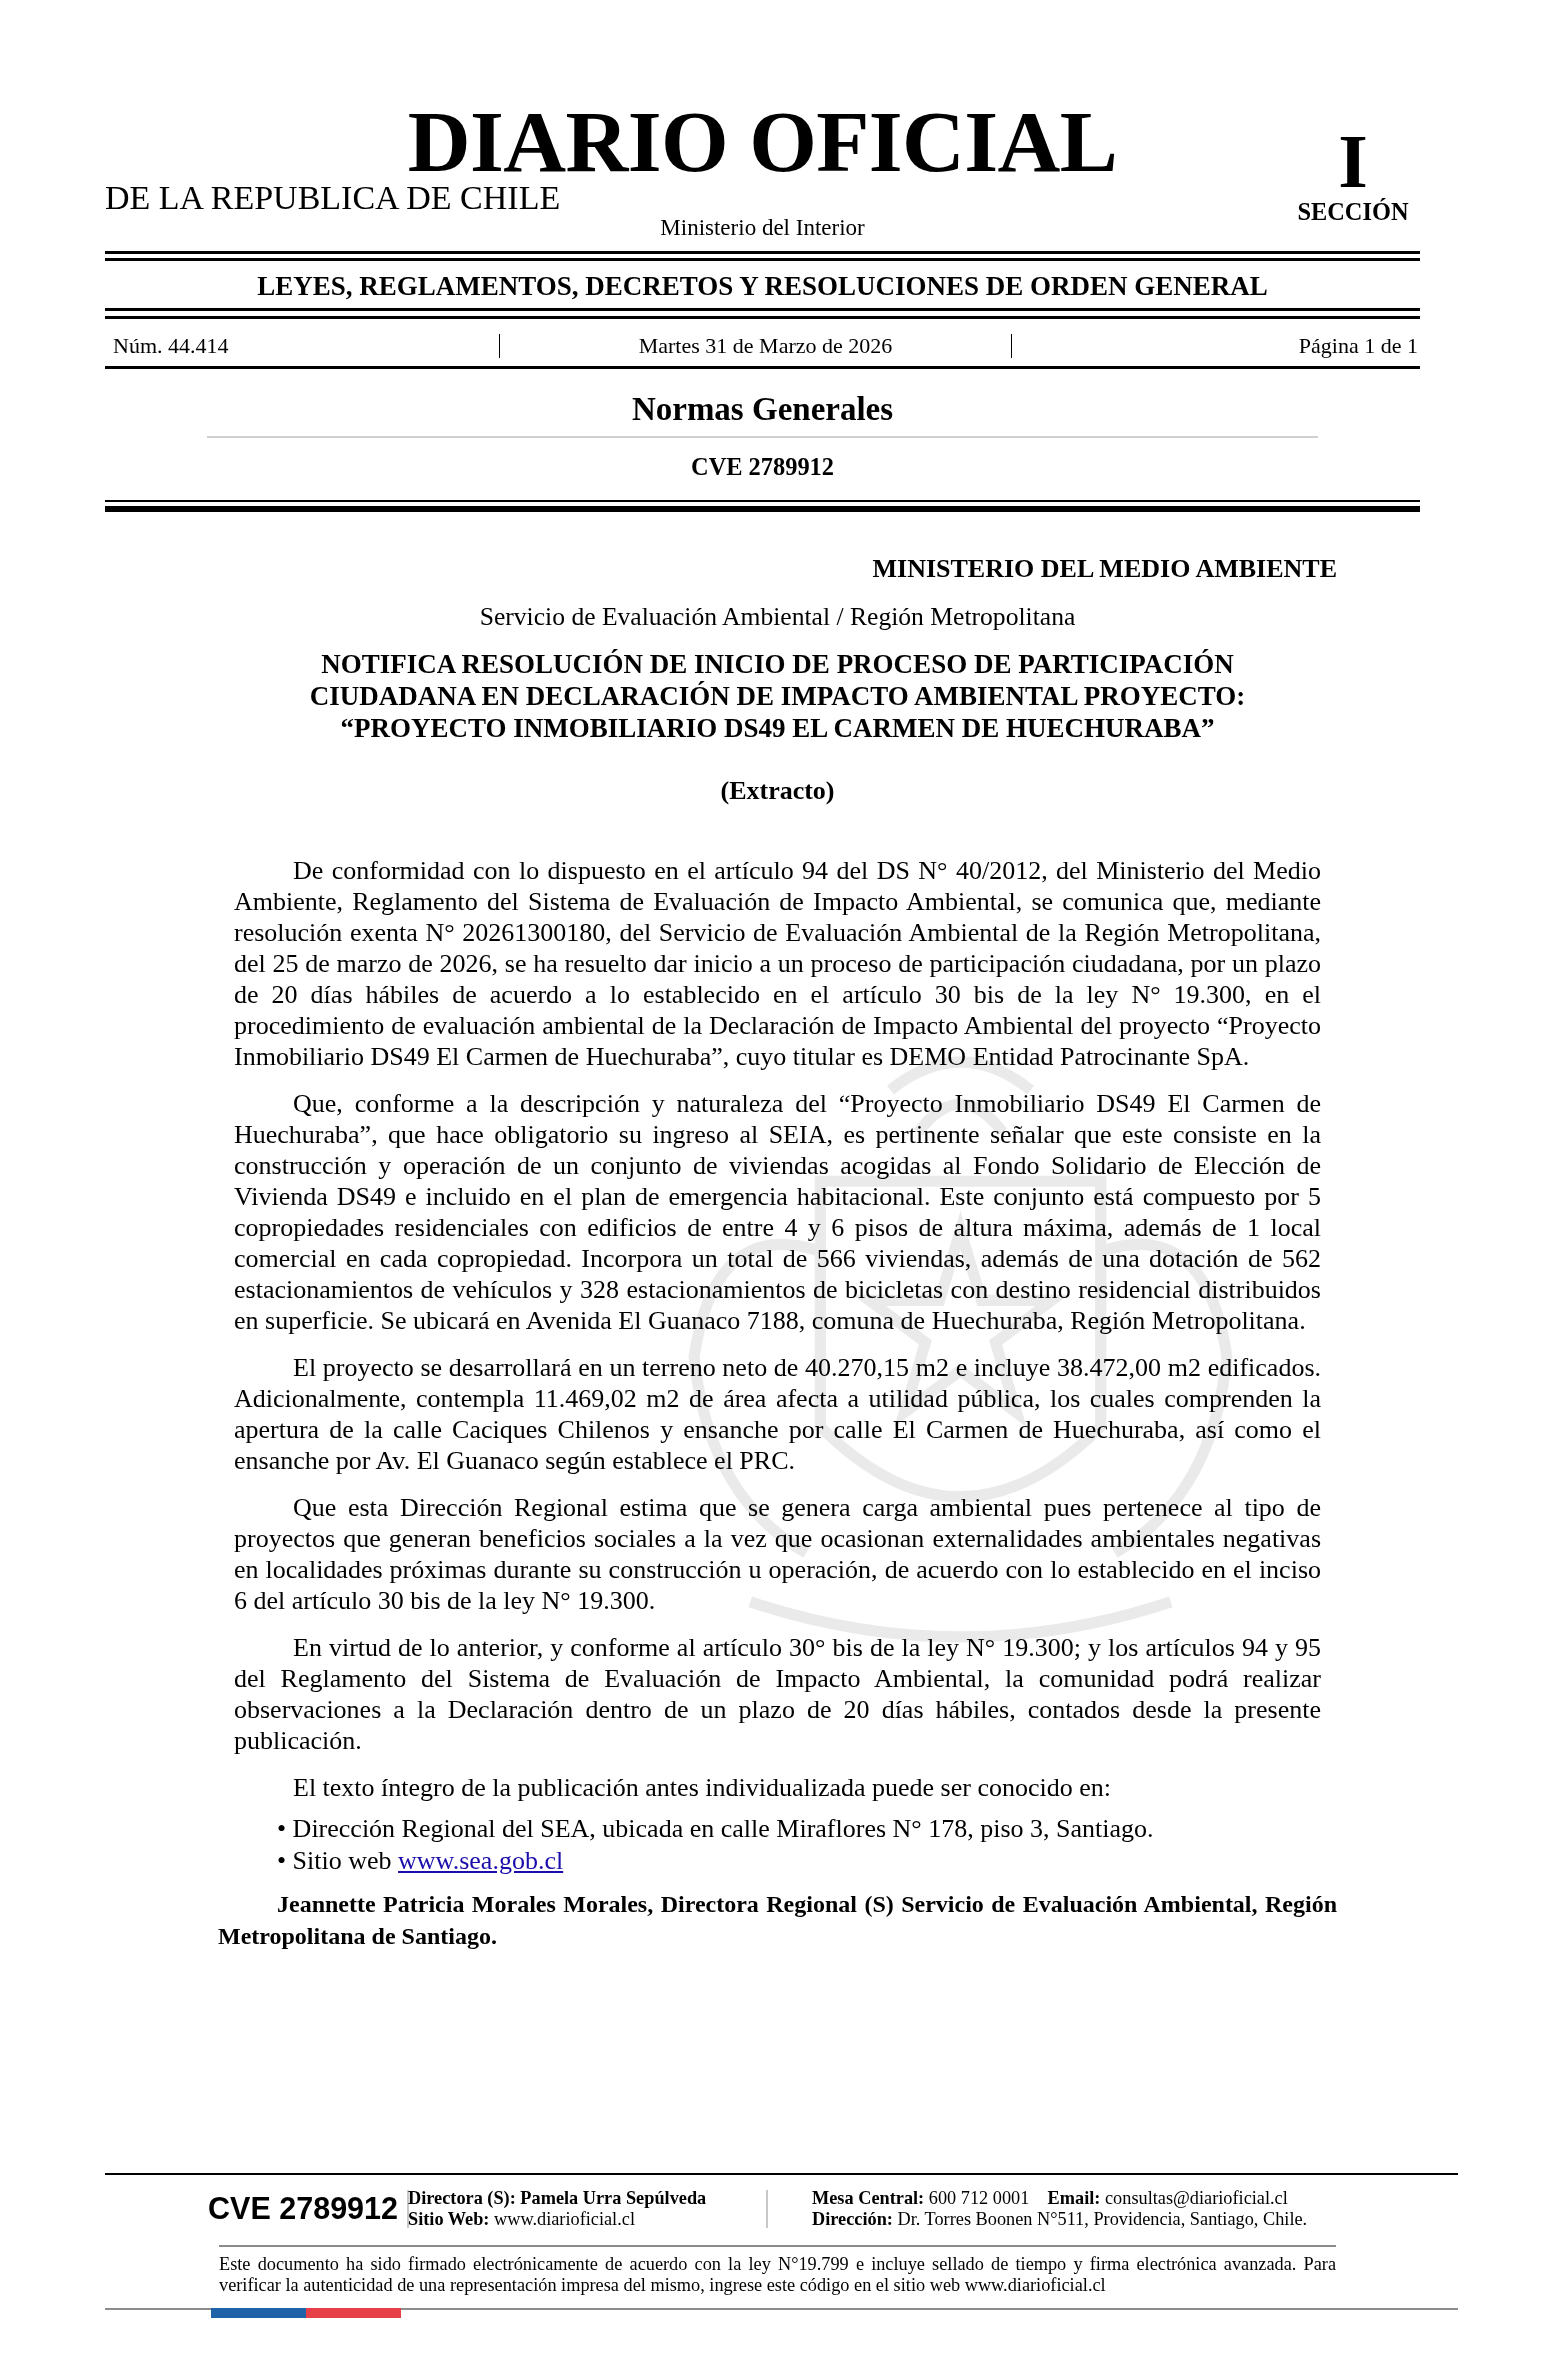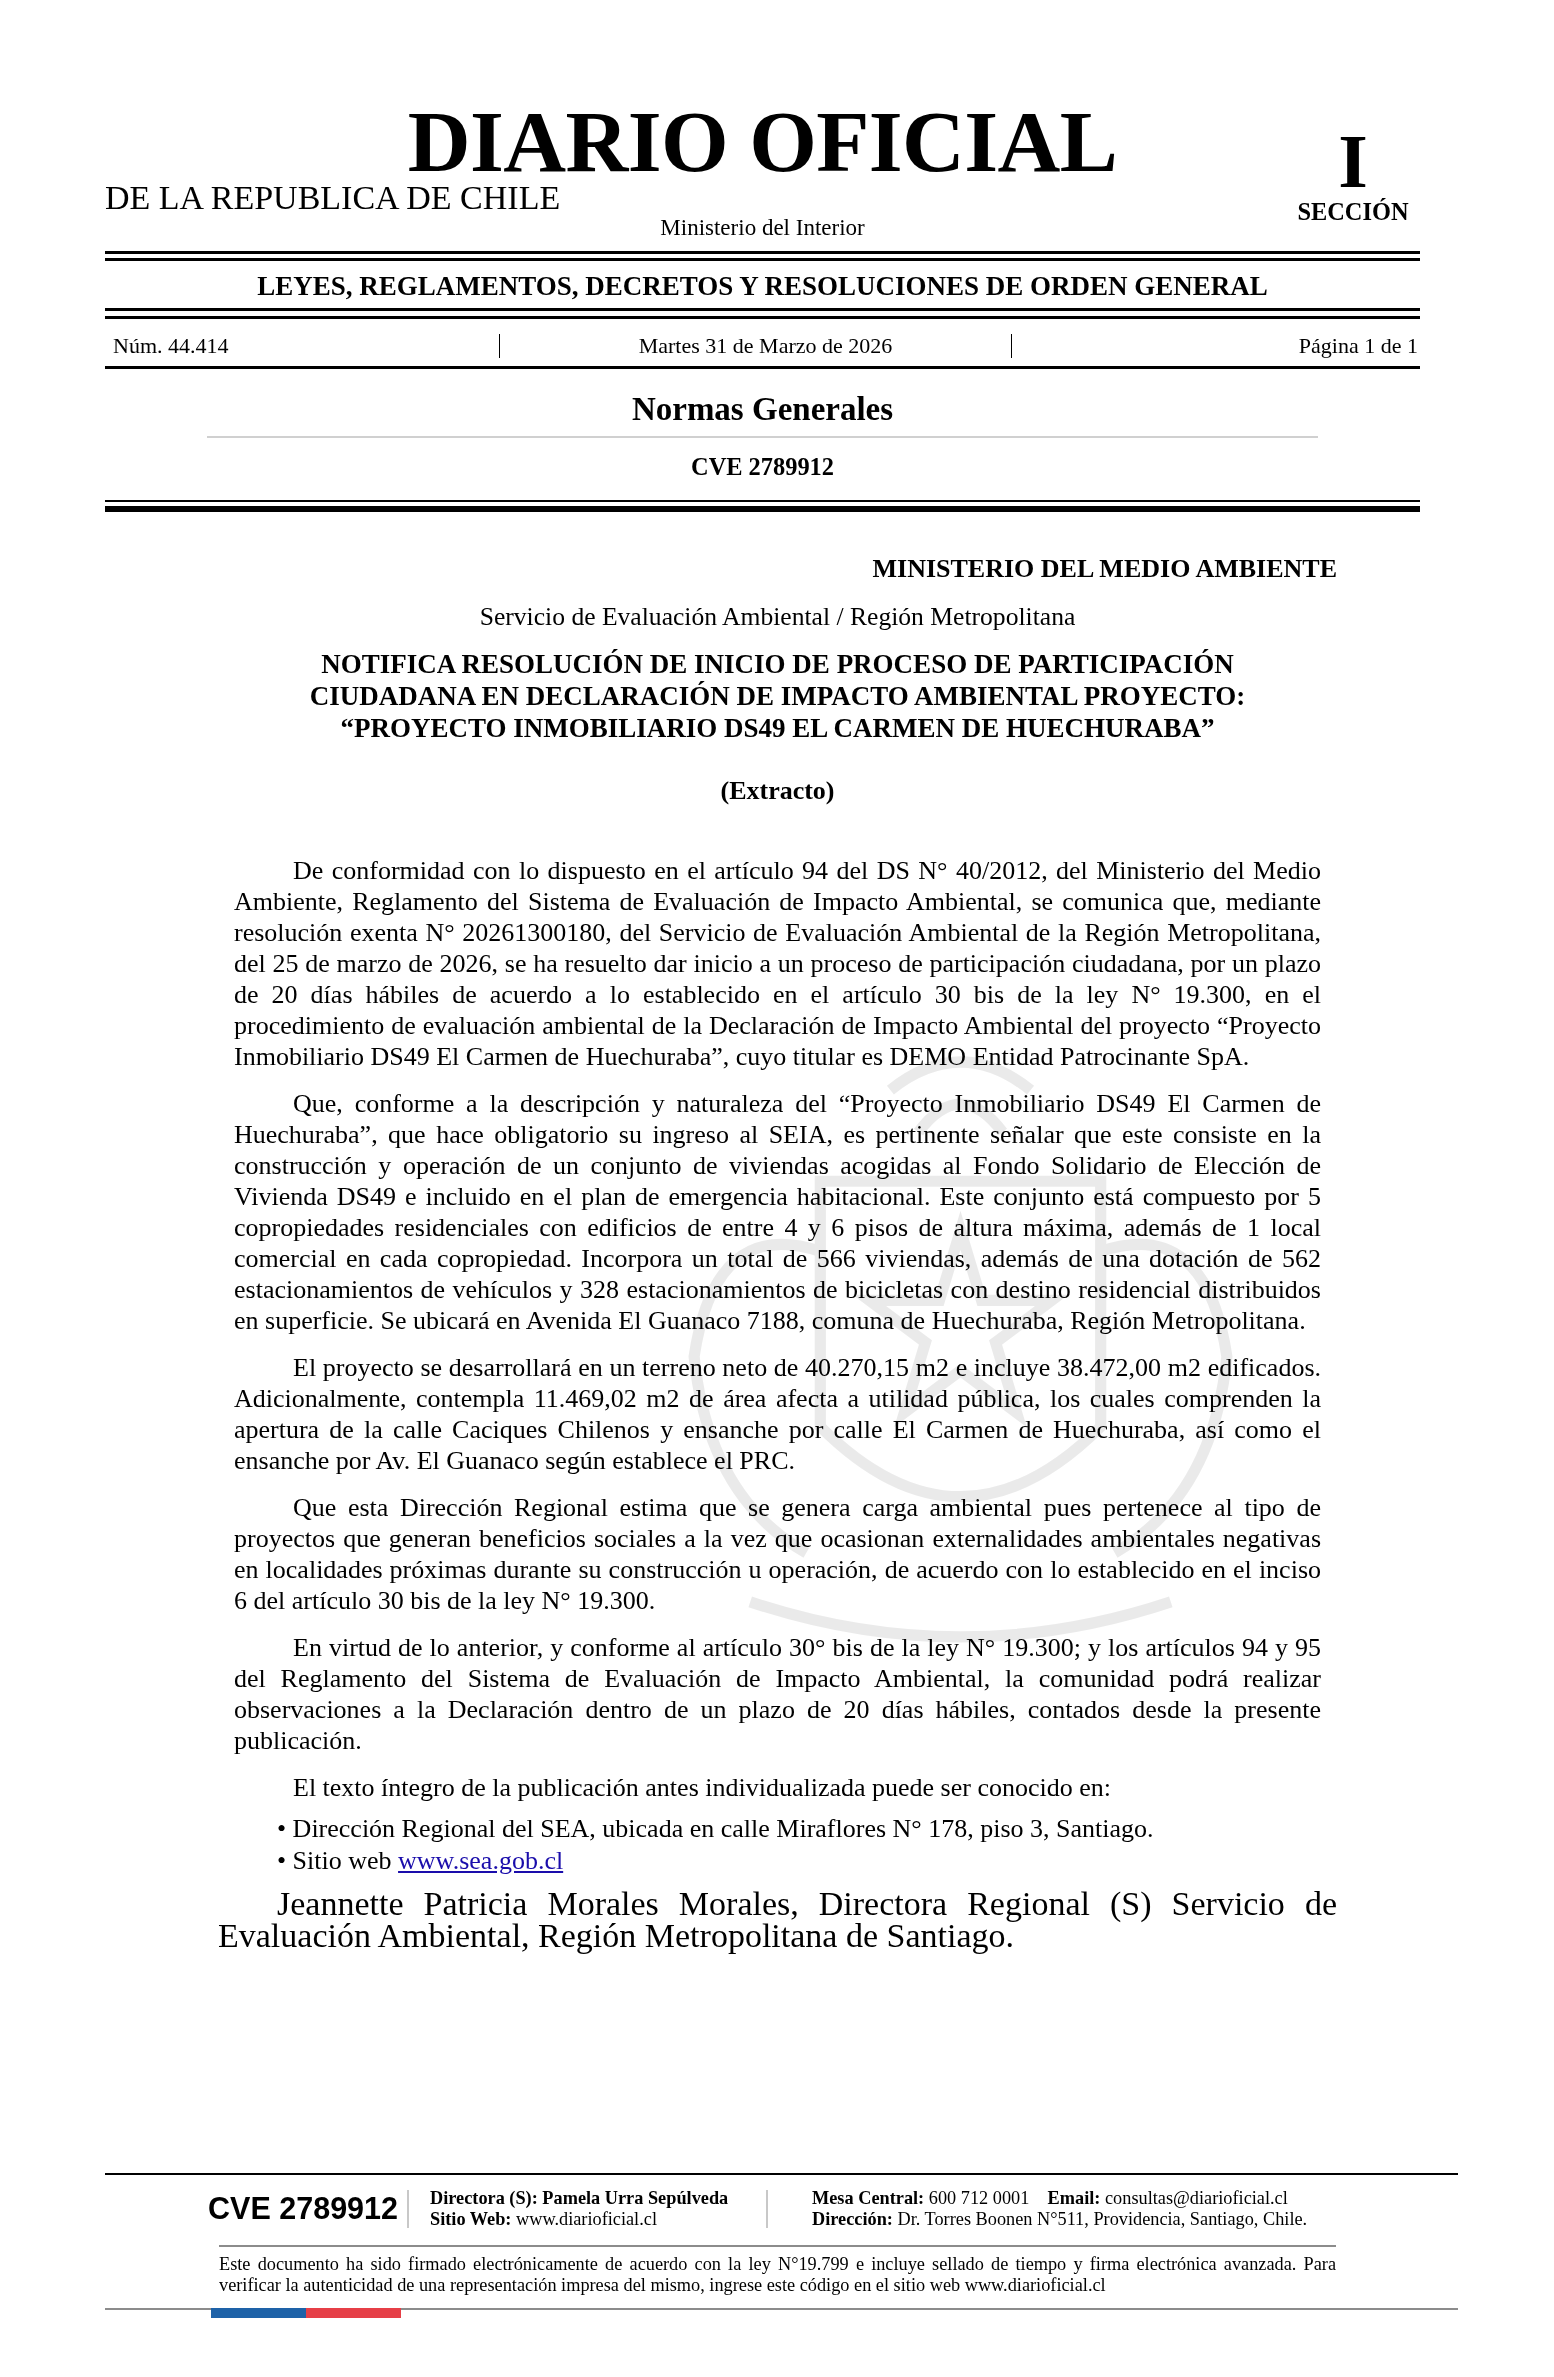--- a/index.html
+++ b/index.html
@@ -30,21 +30,21 @@
   .body-col { left: 218px; width: 1119px; }
   .ministry { top: 552px; text-align: right; font-weight: bold; font-size: 26px; line-height: 34px; }
   .service { top: 600px; text-align: center; font-size: 25.6px; line-height: 34px; }
   .notice-title { top: 648px; text-align: center; font-weight: bold; font-size: 27px; line-height: 32px; }
   .extract { top: 774px; text-align: center; font-weight: bold; font-size: 26px; line-height: 34px; }
   .paragraphs { top: 839px; font-size: 26px; line-height: 31px; text-align: justify; }
   .paragraphs p { margin: 16px; text-indent: 59px; }
   .bullets { top: 1813px; font-size: 26px; line-height: 32px; }
   .bullets div { padding-left: 59px; }
   .bullets a { color: #1a0dab; text-decoration: underline; }
-  .signature { top: 1888px; font-size: 34px; line-height: 32px; text-align: justify; text-indent: 59px; }
+  .signature { top: 1888px; font-size: 24px; line-height: 32px; text-align: justify; text-indent: 59px; font-weight: bold; }
 
   
   .watermark { left: 610px; top: 1006px; width: 701px; height: 701px; opacity: 0.08; }
 
   
   .foot-cve { left: 183px; width: 215px; top: 2187px; text-align: right; font-family: "Liberation Sans", "DejaVu Sans", sans-serif; font-weight: bold; font-size: 30.5px; line-height: 43px; }
   .foot-vsep { position: absolute; width: 1.8px; background: #c8c8c8; }
   .foot-block { top: 2188px; font-size: 18.3px; line-height: 21.3px; white-space: nowrap; }
   .foot-block b { font-weight: bold; }
   .foot-legal { left: 219px; width: 1117px; top: 2254px; font-size: 18.3px; line-height: 21.3px; text-align: justify; }
@@ -117,21 +117,21 @@
 <div class="abs body-col bullets">
   <div>• Dirección Regional del SEA, ubicada en calle Miraflores N° 178, piso 3, Santiago.</div>
   <div><span>• Sitio web </span><a>www.sea.gob.cl</a></div>
 </div>
 
 <div class="abs body-col signature">Jeannette Patricia Morales Morales, Directora Regional (S) Servicio de Evaluación Ambiental, Región Metropolitana de Santiago.</div>
 
 <div class="rule" style="left:105px;top:2173px;width:1353px;height:2.4px;"></div>
 <div class="abs foot-cve">CVE 2789912</div>
 <div class="foot-vsep" style="left:407px;top:2190px;height:38px;"></div>
-<div class="abs foot-block" style="left:430px;">
+<div class="abs foot-block" style="left:408px;">
   <div><b>Directora (S):</b> <b>Pamela Urra Sepúlveda</b></div>
   <div><b>Sitio Web:</b> <span>www.diarioficial.cl</span></div>
 </div>
 <div class="foot-vsep" style="left:766px;top:2190px;height:38px;"></div>
 <div class="abs foot-block" style="left:773px;margin-left:39px;">
   <div><b>Mesa Central:</b> <span>600 712 0001</span>&nbsp;&nbsp;&nbsp;&nbsp;<b>Email:</b> <span>consultas@diarioficial.cl</span></div>
   <div><b>Dirección:</b> <span>Dr. Torres Boonen N°511, Providencia, Santiago, Chile.</span></div>
 </div>
 <div class="grule" style="left:219px;top:2245px;width:1117px;height:2.4px;background:#8c8c8c;"></div>
 <div class="abs foot-legal">Este documento ha sido firmado electrónicamente de acuerdo con la ley N°19.799 e incluye sellado de tiempo y firma electrónica avanzada. Para verificar la autenticidad de una representación impresa del mismo, ingrese este código en el sitio web www.diarioficial.cl</div>

